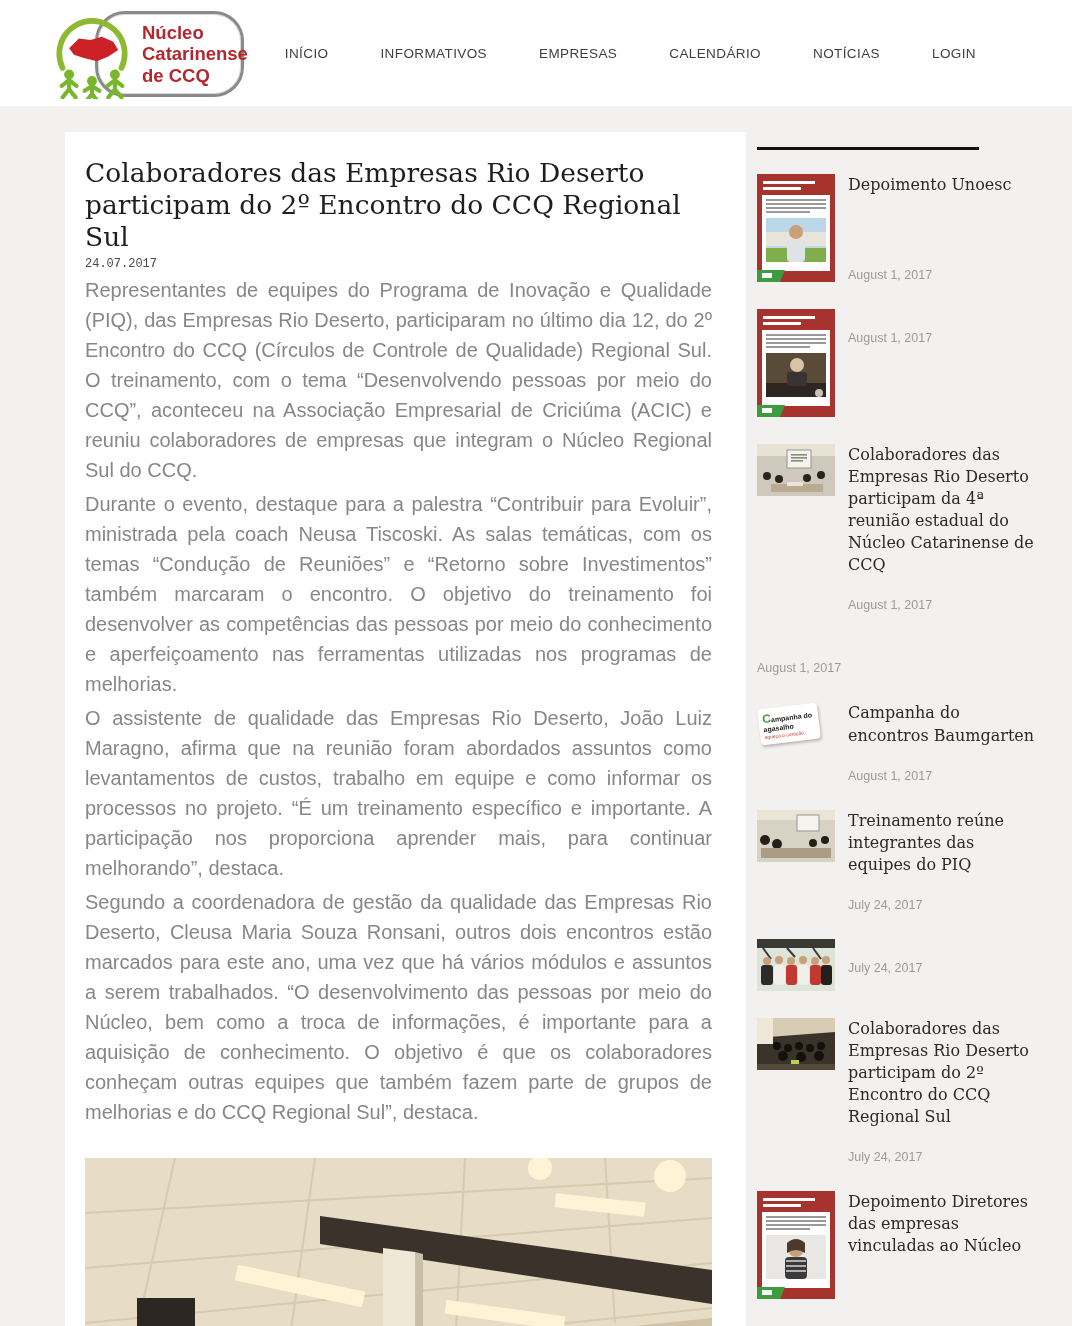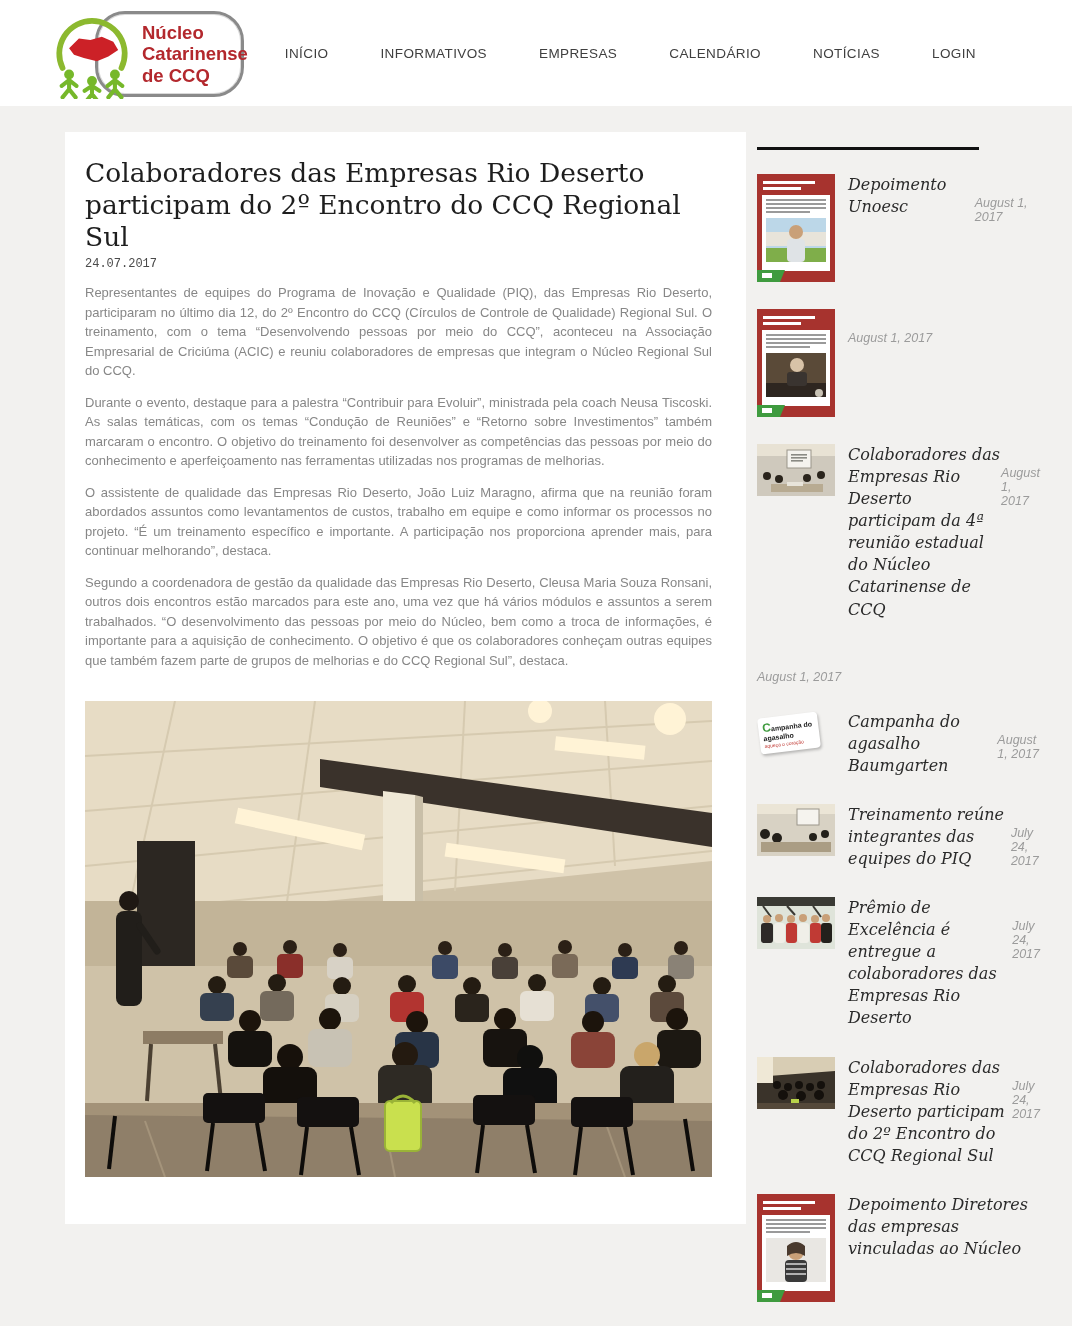--- a/index.html
+++ b/index.html
@@ -22,32 +22,32 @@
               text-decoration:none; }
 
   
   .page { display:flex; align-items:flex-start; padding:26px 32px 0 65px; gap:11px; }
   .left-col { width:681px; flex:none; }
   .card { background:#fff; width:681px; padding:25px 34px 47px 20px; }
 
   .article-title { font-family:"DejaVu Serif", serif; font-weight:400; font-size:26.5px;
                    line-height:1.2; color:#1e1e1e; }
   .article-date { margin-top:5px; font-size:12px; color:#4a4a4a;font-family:Liberation Mono, monospace; }
-  .article-body p { margin-top:12px; font-size:13px; line-height:1.5; color:#878787;
+  .article-body p { margin-top:4px; font-size:20px; line-height:1.5; color:#878787;
                     text-align:justify; }
   .article-photo { margin-top:31px; width:627px; height:476px; display:block; }
 
   
   .sidebar { width:283px; flex:none; padding-top:0; }
   .sidebar-heading { font-family:"DejaVu Serif", serif; font-weight:400; font-size:24px;
                      color:#141414; }
   .sidebar-rule { width:222px; height:3px; background:#111; margin:15px 0 24px 0; }
 
   .news-item { display:flex; gap:13px; margin-bottom:27px; cursor:pointer; }
-  .news-item .txt { display:flex; flex-direction:row; flex:1;font-style:italic; }
+  .news-item .txt { display:flex; flex-direction:column; flex:1; }
   .news-item.tall .txt { min-height:108px; justify-content:space-between; }
   .news-title { font-family:"DejaVu Serif", serif; font-size:16px; line-height:1.38;
                 color:#2a2a2a; }
   .news-date { margin-top:22px; font-size:12.5px; color:#9b9b9b; }
   .thumb { flex:none; width:78px; overflow:hidden; }
   .thumb.poster { height:108px; }
   .thumb.land { height:52px; }
   .thumb svg { display:block; width:100%; height:100%; }
   .thumb-card { flex:none; width:78px; height:52px; position:relative; }
   .agasalho-card { position:absolute; left:2px; top:4px; width:60px; height:36px;
@@ -350,21 +350,21 @@
     </div>
 
     <div class="news-item">
       <div class="thumb-card">
         <div class="agasalho-card">
           <div class="agasalho-line1"><span class="c">C</span><span>ampanha do agasalho</span></div>
           <div class="agasalho-line2">aqueça o coração</div>
         </div>
       </div>
       <div class="txt">
-        <div class="news-title">Campanha do agasalho Baumgarten</div>
+        <div class="news-title">Campanha do encontros Baumgarten</div>
         <div class="news-date">August 1, 2017</div>
       </div>
     </div>
 
     <div class="news-item">
       <div class="thumb land">
         <svg viewBox="0 0 78 52">
             <rect width="78" height="52" fill="#d8d2c4"></rect>
           <rect x="0" y="0" width="78" height="10" fill="#ebe5d6"></rect>
           <rect x="40" y="5" width="22" height="16" fill="#f5f3ee" stroke="#9a958a"></rect>
@@ -403,21 +403,20 @@
             </g>
           <rect x="4" y="26" width="12" height="20" rx="3" fill="#2e2a28"></rect>
           <rect x="17" y="26" width="11" height="20" rx="3" fill="#f0efe8"></rect>
           <rect x="29" y="26" width="11" height="20" rx="3" fill="#c03a34"></rect>
           <rect x="41" y="26" width="11" height="20" rx="3" fill="#f0efe8"></rect>
           <rect x="53" y="26" width="11" height="20" rx="3" fill="#c03a34"></rect>
           <rect x="64" y="26" width="11" height="20" rx="3" fill="#23201c"></rect>
         </svg>
       </div>
       <div class="txt">
-        <div class="news-title">Prêmio de Excelência é entregue a colaboradores das Empresas Rio Deserto</div>
         <div class="news-date">July 24, 2017</div>
       </div>
     </div>
 
     <div class="news-item">
       <div class="thumb land">
         <svg viewBox="0 0 78 52">
             <rect width="78" height="52" fill="#3a332a"></rect>
           <polygon points="0,0 78,0 78,14 0,20" fill="#d8cdb4"></polygon>
           <rect x="0" y="0" width="16" height="26" fill="#efe8d6"></rect>

